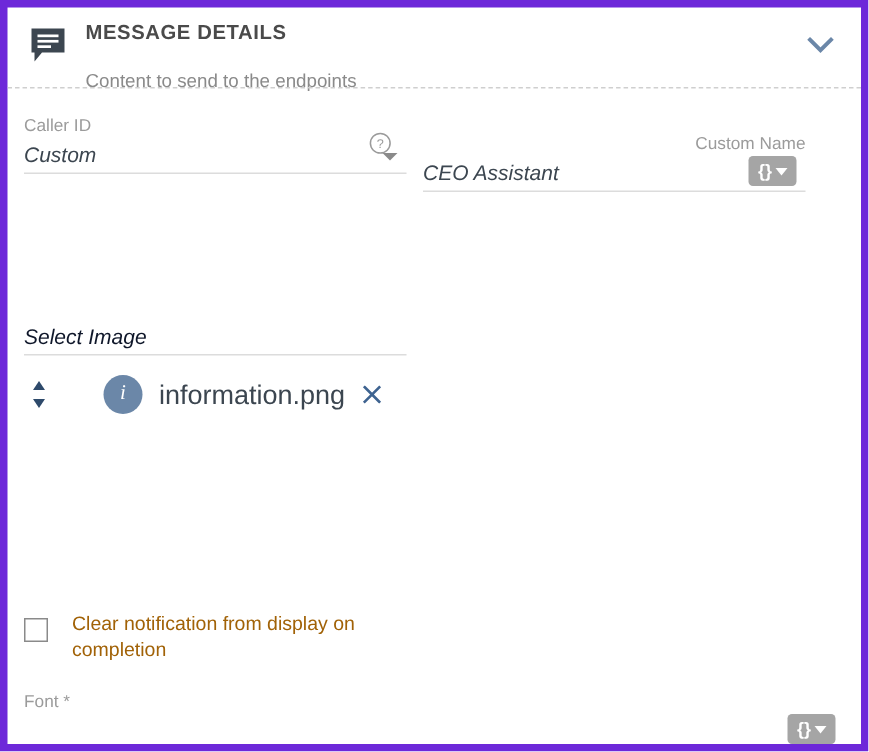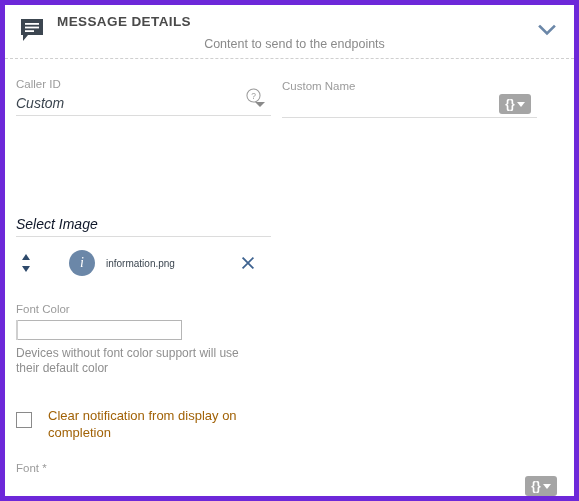--- a/index.html
+++ b/index.html
@@ -45,22 +45,21 @@
     font-size: 13.5px;
     font-weight: bold;
     letter-spacing: 0.4px;
     color: #4a4a4a;
     line-height: 16px;
   }
   .hdr-sub {
     font-size: 12.5px;
     color: #8a8a8a;
     line-height: 16px;
-    margin-top: 6px;
-    text-align: center;
+    margin-top: 16px;
   }
   .hdr-chevron {
     flex: 0 0 auto;
     width: 30px;
     height: 30px;
     margin-top: 2px;
     cursor: pointer;
     display: flex;
     align-items: center;
     justify-content: center;
@@ -115,22 +114,23 @@
   }
   .fld-caller {
     position: absolute;
     left: 11px;
     top: 0;
     width: 255px;
   }
   .fld-custom {
     position: absolute;
     left: 277px;
-    top: 2px;
+    top: 12px;
     width: 255px;
+    text-align: right;
   }
   .fld-line {
     position: relative;
     height: 24px;
   }
   .fld-line .field-value {
     position: absolute;
     left: 0;
     bottom: 2px;
   }
@@ -215,21 +215,21 @@
     font-style: italic;
     font-family: "Liberation Serif", serif;
     display: flex;
     align-items: center;
     justify-content: center;
     margin-left: 33px;
     flex: 0 0 auto;
   }
   .file-name {
     margin-left: 11px;
-    font-size: 10px;
+    font-size: 18px;
     color: #3c4650;
     flex: 1 1 auto;
   }
   .remove-btn {
     width: 22px;
     height: 22px;
     display: flex;
     align-items: center;
     justify-content: center;
     cursor: pointer;
@@ -367,20 +367,21 @@
               <text x="8" y="11.4" text-anchor="middle" font-size="9" fill="#9b9b9b" font-family="Liberation Sans, sans-serif">?</text>
             </svg>
           </span>
           <span class="caret-down"></span>
         </div>
       </div>
 
       <div class="fld-custom">
         <div class="field-label">Custom Name</div>
         <div class="fld-line underline">
+          <div class="field-value">CEO Assistant</div>
           <span class="var-btn" style="position:absolute;right:6px;bottom:3px;">
             <span class="braces">{}</span>
             <span class="tri"></span>
           </span>
         </div>
       </div>
 
     </div>
 
     <div class="fld-image">
@@ -398,28 +399,20 @@
       </span>
       <span class="file-avatar">i</span>
       <span class="file-name">information.png</span>
       <span class="remove-btn">
         <svg viewBox="0 0 16 16" width="14" height="14">
           <path d="M2.5 2.5 L13.5 13.5 M13.5 2.5 L2.5 13.5" stroke="#3e6390" stroke-width="2" stroke-linecap="square" fill="none"></path>
         </svg>
       </span>
     </div>
 
-    <div class="fld-fontcolor">
-      <div class="field-label">Font Color</div>
-      <div class="color-row">
-        <span class="color-swatch"></span>
-        <input class="color-input" type="text" value="" style="">
-      </div>
-      <div class="hint-text">Devices without font color support will use their default color</div>
-    </div>
 
     <div class="chk-row">
       <span class="chk-box"></span>
       <span class="chk-label">Clear notification from display on completion</span>
     </div>
 
     <div class="fld-title">
       <div class="field-label req">Font</div>
       <div class="wide-line underline">
         <span class="var-btn wide-var">

